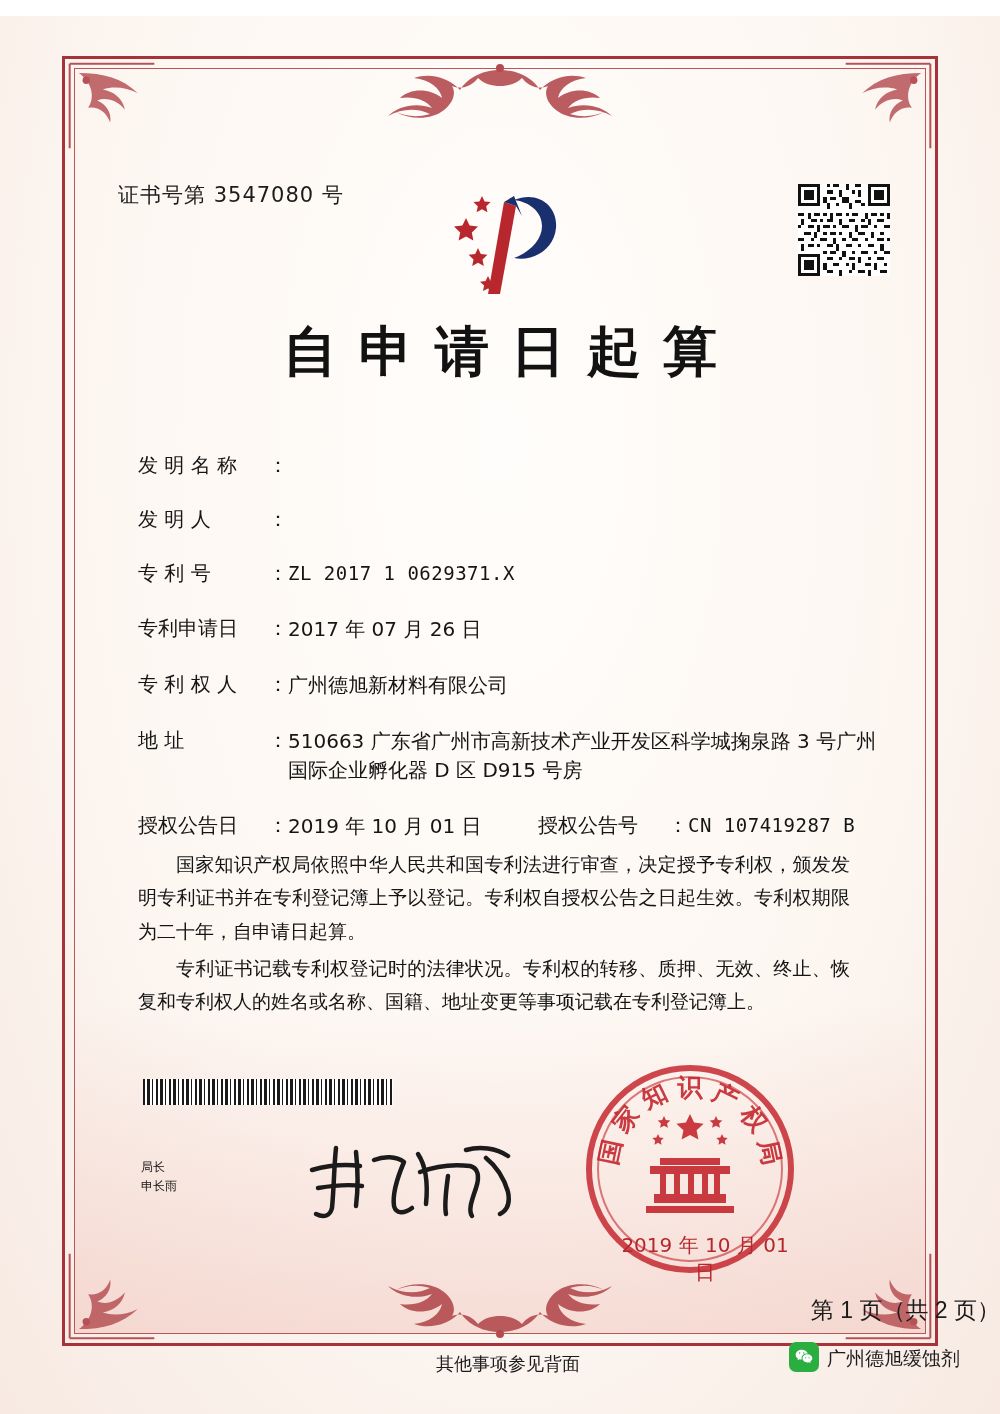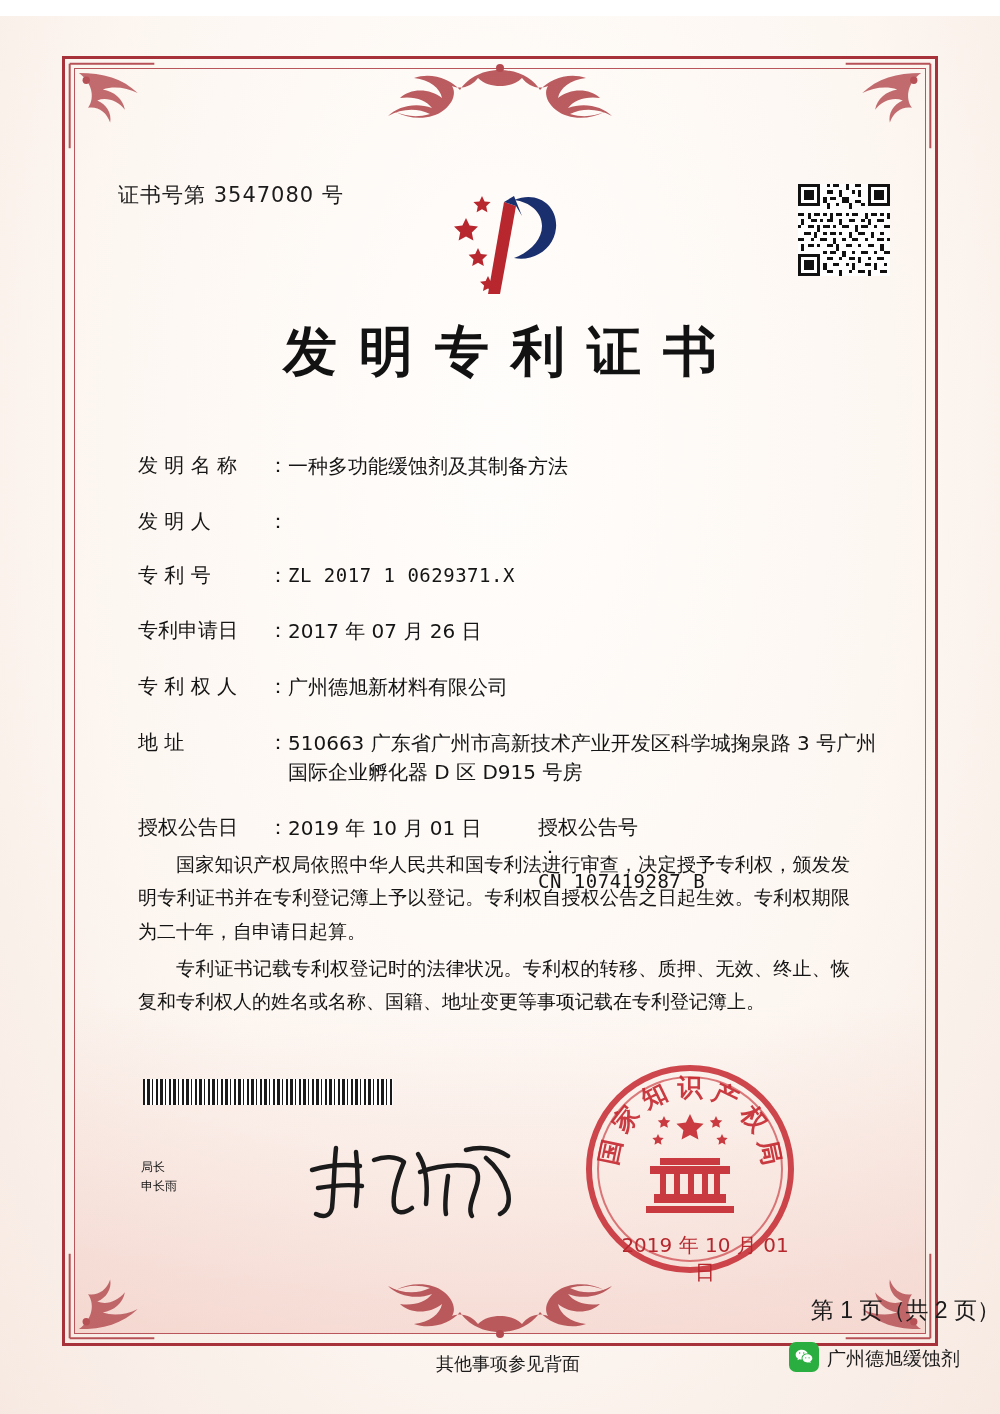--- a/index.html
+++ b/index.html
@@ -79,21 +79,21 @@
     width:128px;flex:none;
     display:flex;justify-content:space-between;
     letter-spacing:0px;
   }
   .colon{margin-left:2px;}
   .value{flex:1;line-height:1.45;}
   .mono{font-family:"DejaVu Sans Mono", monospace;font-size:19px;letter-spacing:.5px;}
 
   .row-two{display:flex;align-items:flex-start;margin-bottom:12px;}
   .grant-left{display:flex;width:400px;}
-  .grant-right{display:flex;flex-direction:column;}
+  .grant-right{display:flex;}
   .lbl2{width:128px;flex:none;display:flex;justify-content:space-between;}
   .lbl3{width:128px;flex:none;display:flex;justify-content:space-between;}
 
   
   .paras{
     position:absolute;left:138px;top:832px;width:728px;
     font-size:19px;line-height:1.75;color:#141414;
     font-family:"DejaVu Sans", sans-serif;text-align:justify;
   }
   .paras p{margin:0 16px 4px 0;text-indent:2em;}
@@ -332,28 +332,27 @@
         <rect x="9" y="27" width="2" height="1"></rect>
           <rect x="13" y="27" width="1" height="2"></rect>
         <rect x="16" y="27" width="1" height="1"></rect>
           <rect x="19" y="27" width="2" height="1"></rect>
         <rect x="22" y="27" width="1" height="2"></rect>
           <rect x="26" y="27" width="2" height="1"></rect>
       </g>
     </svg>
   </div>
 
-  <div class="title">发明专利证书</div>
+  <div class="title">自申请日起算</div>
 
   <div class="fields">
 
     <div class="row">
       <div class="label">发 明 名 称</div>
       <div class="colon">：</div>
-      <div class="value">一种多功能缓蚀剂及其制备方法</div>
     </div>
 
     <div class="row">
       <div class="label">发 明 人</div>
       <div class="colon">：</div>
     </div>
 
     <div class="row">
       <div class="label">专 利 号</div>
       <div class="colon">：</div>

